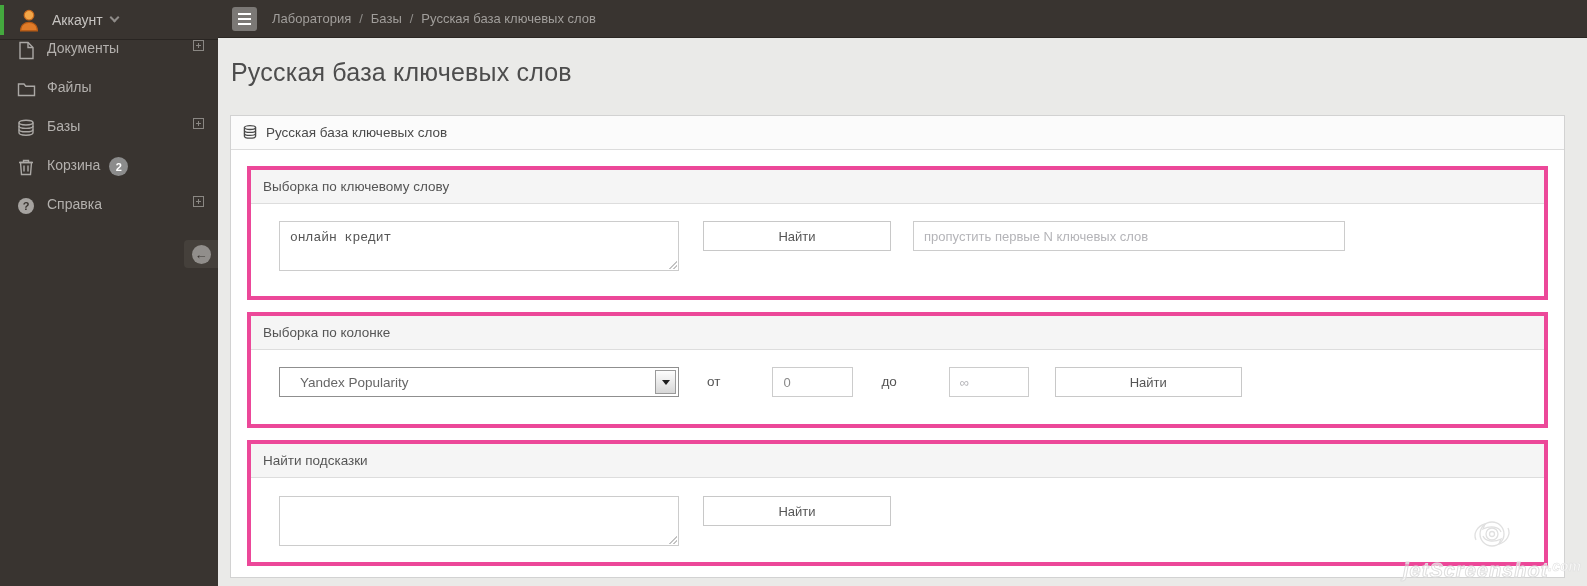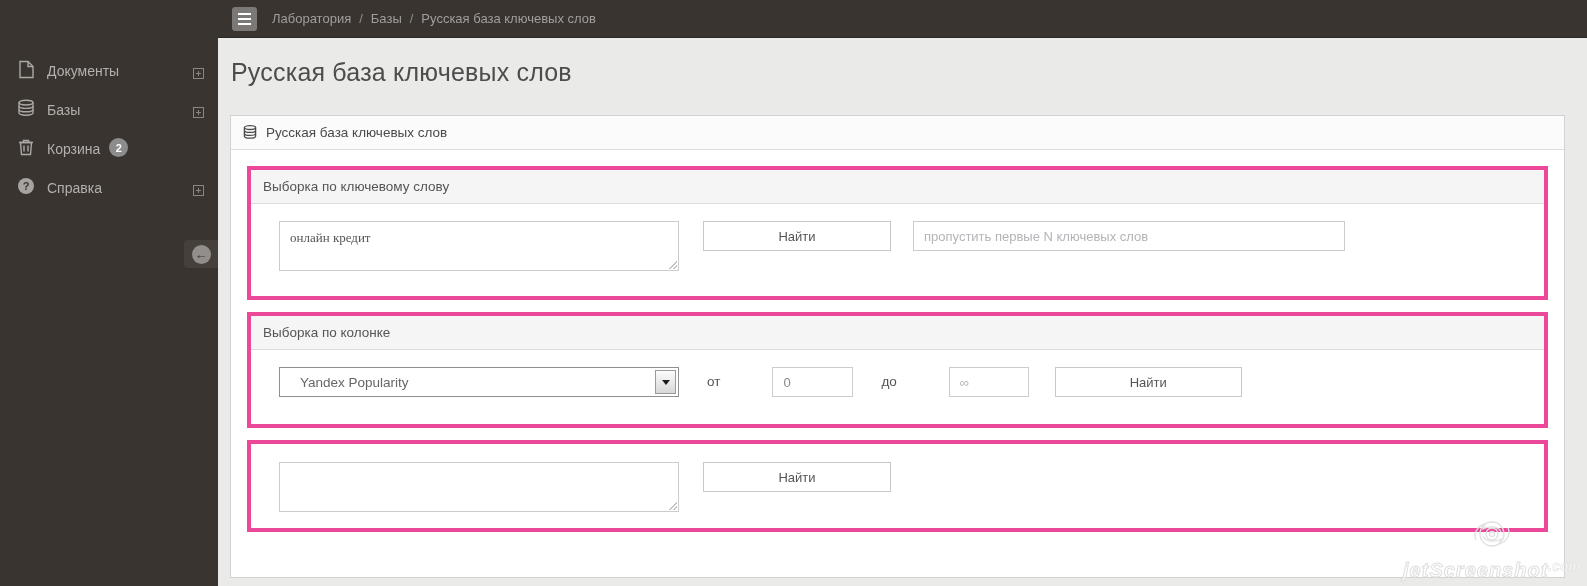--- a/index.html
+++ b/index.html
@@ -28,21 +28,21 @@
   }
   .avatar { width:26px; height:26px; margin-left:6px; display:flex; align-items:center; justify-content:center; }
   .account-label { margin-left:10px; font-size:14px; color:#c6c3c0; }
   .caret {
     width:7px; height:7px; margin-left:8px; margin-top:-4px;
     border-right:2px solid #8f8c89; border-bottom:2px solid #8f8c89;
     transform:rotate(45deg);
   }
   .menu { position:absolute; top:40px; left:0; right:0; }
   .menu-item {
-    height:39px; display:flex; align-items:flex-end;
+    height:39px; display:flex; align-items:flex-start;
     padding:0 14px 0 16px; cursor:pointer;
     color:var(--sidebar-text,#b3b0ad); font-size:14px;
   }
   .menu-item .mi-icon { width:20px; height:20px; margin-right:11px; display:flex; align-items:center; justify-content:center; flex:none; }
   .mi-label { white-space:nowrap; }
   .badge {
     margin-left:9px; min-width:19px; height:19px; padding:0 5px;
     border-radius:10px; background:var(--badge-bg,#8c8c8c);
     color:#fff; font-size:11px; font-weight:bold;
     display:inline-flex; align-items:center; justify-content:center;
@@ -108,21 +108,21 @@
     font-size:13.5px; color:#555;
   }
   .box-body { background:#fff; display:flex; align-items:flex-start; padding:17px 0 25px 28px; }
   .box-body.row2 { padding:17px 0 27px 28px; }
   .box-body.row3 { padding:18px 0 16px 28px; }
 
   .ta-wrap { position:relative; display:inline-block; }
   textarea.field {
     width:400px; height:50px; resize:none; display:block;
     border:1px solid var(--input-border,#ccc); background:#fff;
-    font-family:Liberation Serif, serif; font-size:13px; color:#555;
+    font-family:Liberation Mono, monospace; font-size:13px; color:#555;
     padding:8px 10px; outline:none;
   }
   .grip {
     position:absolute; right:2px; bottom:2px; width:9px; height:9px; pointer-events:none;
     background:linear-gradient(135deg,transparent 0 52%,#c3c3c3 52% 62%,transparent 62% 74%,#c3c3c3 74% 84%,transparent 84%);
   }
   button.find {
     height:30px; background:#fff; border:1px solid #c8c8c8;
     font-family:"Liberation Sans",sans-serif; font-size:13px; color:#555;
     cursor:pointer;
@@ -164,33 +164,52 @@
   }
   .wm-suffix {
     font-size:14px; font-style:italic; font-weight:bold; vertical-align:super;
     color:rgba(255,255,255,.55); -webkit-text-stroke:0.5px #dedede;
   }
 </style>
 </head>
 <body>
 
 <aside class="sidebar">
+  <div class="account-row">
+    <span class="green-bar"></span>
+    <span class="avatar">
+      <svg width="22" height="24" viewBox="0 0 18 20">
+        <circle cx="9" cy="6" r="4" fill="#f2a649" stroke="#c96a1e" stroke-width="1"></circle>
+        <path d="M2 19 c0-5 3.4-7 7-7 s7 2 7 7 z" fill="#e07b28" stroke="#b65a15" stroke-width="1"></path>
+      </svg>
+    </span>
+    <span class="account-label">Аккаунт</span>
+    <span class="caret"></span>
+  </div>
 
   <nav class="menu">
     <div class="menu-item">
       <span class="mi-icon">
         <svg width="17" height="19" viewBox="0 0 17 19" fill="none" stroke="#aba8a5" stroke-width="1.4">
           <path d="M2 1.5 h8 l5 5 v11 h-13 z"></path>
             <path d="M10 1.5 v5 h5"></path>
         </svg>
       </span>
       <span class="mi-label">Документы</span>
       <span class="expand"></span>
     </div>
 
+    <div class="menu-item">
+      <span class="mi-icon">
+        <svg width="19" height="16" viewBox="0 0 19 16" fill="none" stroke="#aba8a5" stroke-width="1.4">
+          <path d="M1.5 3 h5.5 l1.8 2.2 h8.7 v9.3 h-16 z"></path>
+        </svg>
+      </span>
+      <span class="mi-label">Файлы</span>
+    </div>
 
     <div class="menu-item">
       <span class="mi-icon">
         <svg width="18" height="18" viewBox="0 0 18 18" fill="none" stroke="#aba8a5" stroke-width="1.4">
           <ellipse cx="9" cy="3.6" rx="7" ry="2.4"></ellipse>
           <path d="M2 3.6 v3.4 c0 1.3 3.1 2.4 7 2.4 s7-1.1 7-2.4 v-3.4"></path>
           <path d="M2 7 v3.4 c0 1.3 3.1 2.4 7 2.4 s7-1.1 7-2.4 v-3.4"></path>
           <path d="M2 10.4 v3.4 c0 1.3 3.1 2.4 7 2.4 s7-1.1 7-2.4 v-3.4"></path>
         </svg>
       </span>
@@ -280,20 +299,21 @@
       </div>
       <span class="range-label">от</span>
       <input class="txt from-input" value="0" style="">
       <span class="range-label">до</span>
       <input class="txt to-input" placeholder="∞" style="">
       <button class="find btn-row2">Найти</button>
     </div>
   </div>
 
   <div class="box">
+    <div class="box-header">Найти подсказки</div>
     <div class="box-body row3">
       <span class="ta-wrap">
         <textarea class="field" style=""></textarea>
         <span class="grip"></span>
       </span>
       <button class="find btn-row3">Найти</button>
     </div>
   </div>
 </section>
 

